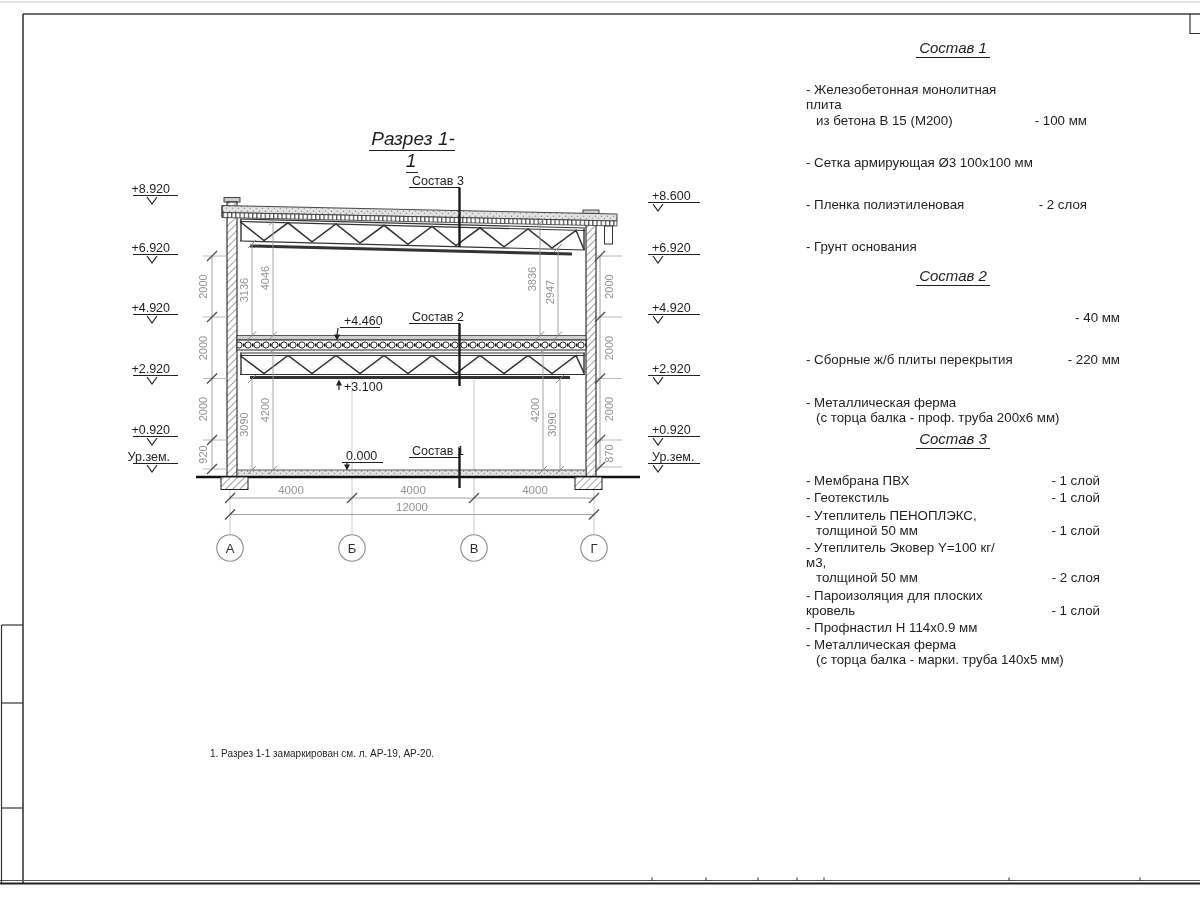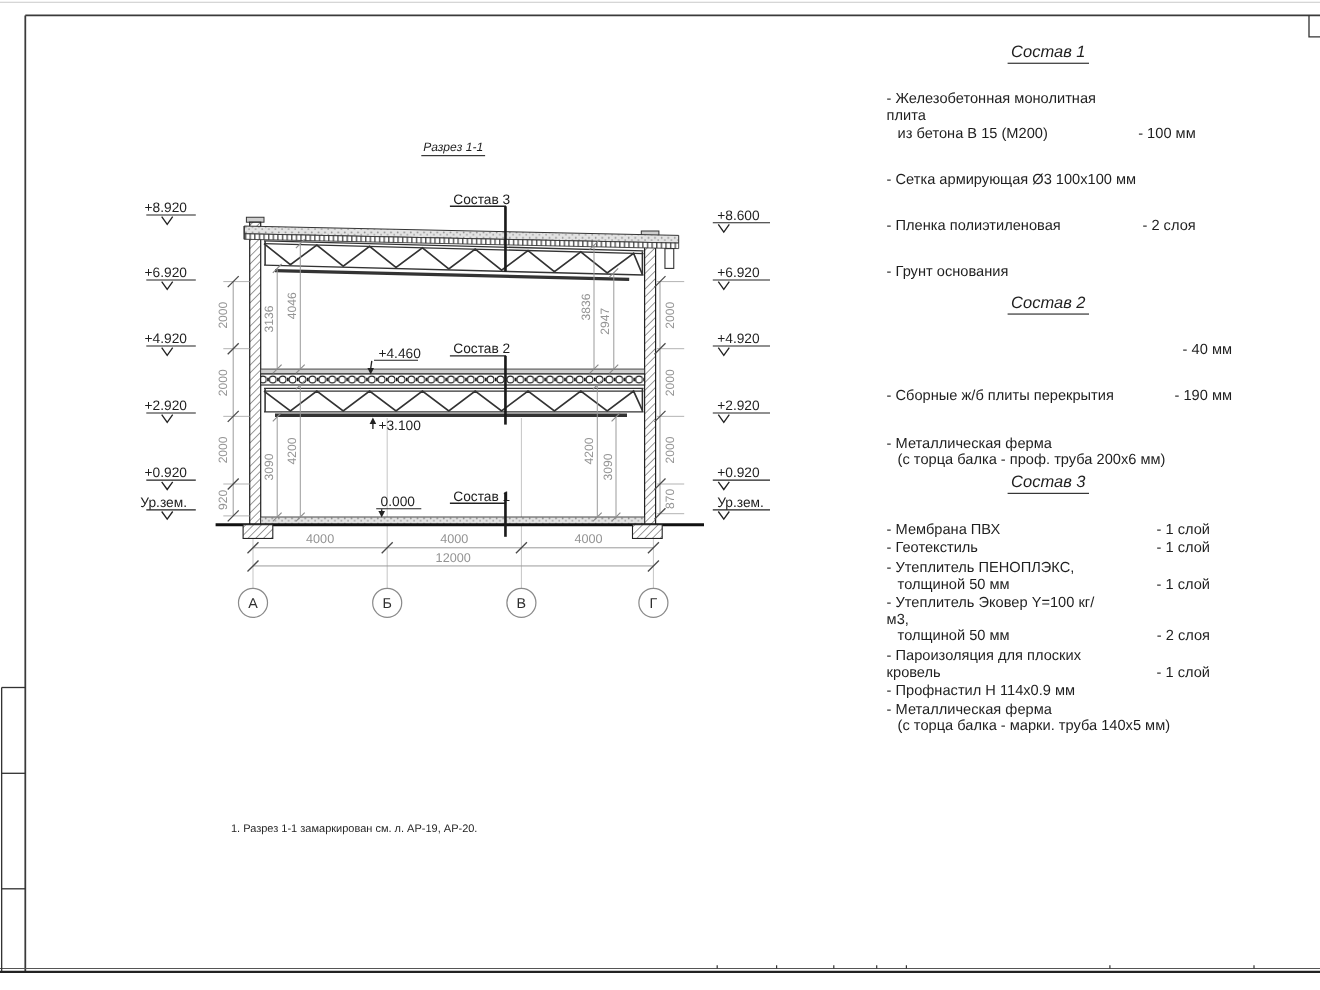--- a/index.html
+++ b/index.html
@@ -24,21 +24,21 @@
   .spec-value{margin-left:auto;white-space:nowrap;padding-left:8px;}
   #spec1{top:40px;width:281px;}
   #spec2{top:268px;width:314px;}
   #spec3{top:431px;width:294px;}
   #spec1 .spec-item,#spec2 .spec-item{margin-top:27px;}
   #spec3 .spec-item{margin-top:2px;gap:36px;}
   #spec1 .spec-heading{margin-bottom:20px;}
   #spec2 .spec-heading{margin-bottom:20px;}
   #spec3 .spec-heading{margin-bottom:27px;}
   #dwg-title{position:absolute;left:366px;top:128px;width:92px;text-align:center;
-             font-style:italic;font-size:11px;}
+             font-style:italic;font-size:19px;}
   #dwg-title span{border-bottom:1.3px solid #222;padding:0 2px 1px 2px;}
   #note{position:absolute;left:210px;top:748px;font-size:10px;}
 </style>
 </head>
 <body>
 
 <svg id="sheet" viewBox="0 0 1200 900">
   <defs>
     <pattern id="hatch45" width="5" height="5" patternUnits="userSpaceOnUse" patternTransform="rotate(45)">
       <rect width="5" height="5" fill="#ffffff"></rect>
@@ -374,21 +374,21 @@
 
 <div class="spec-block" id="spec2">
   <div class="spec-heading"><span>Состав 2</span></div>
   <div class="spec-item">
     <div class="spec-value">- 40 мм</div>
   </div>
   <div class="spec-item">
     <div class="spec-text">
       <div class="l1">- Сборные ж/б плиты перекрытия</div>
     </div>
-    <div class="spec-value">- 190 мм</div>
+    <div class="spec-value">- 220 мм</div>
   </div>
   <div class="spec-item">
     <div class="spec-text">
       <div class="l1">- Металлическая ферма</div>
       <div class="l2">(с торца балка - проф. труба 200х6 мм)</div>
     </div>
   </div>
 </div>
 
 <div class="spec-block" id="spec3">

